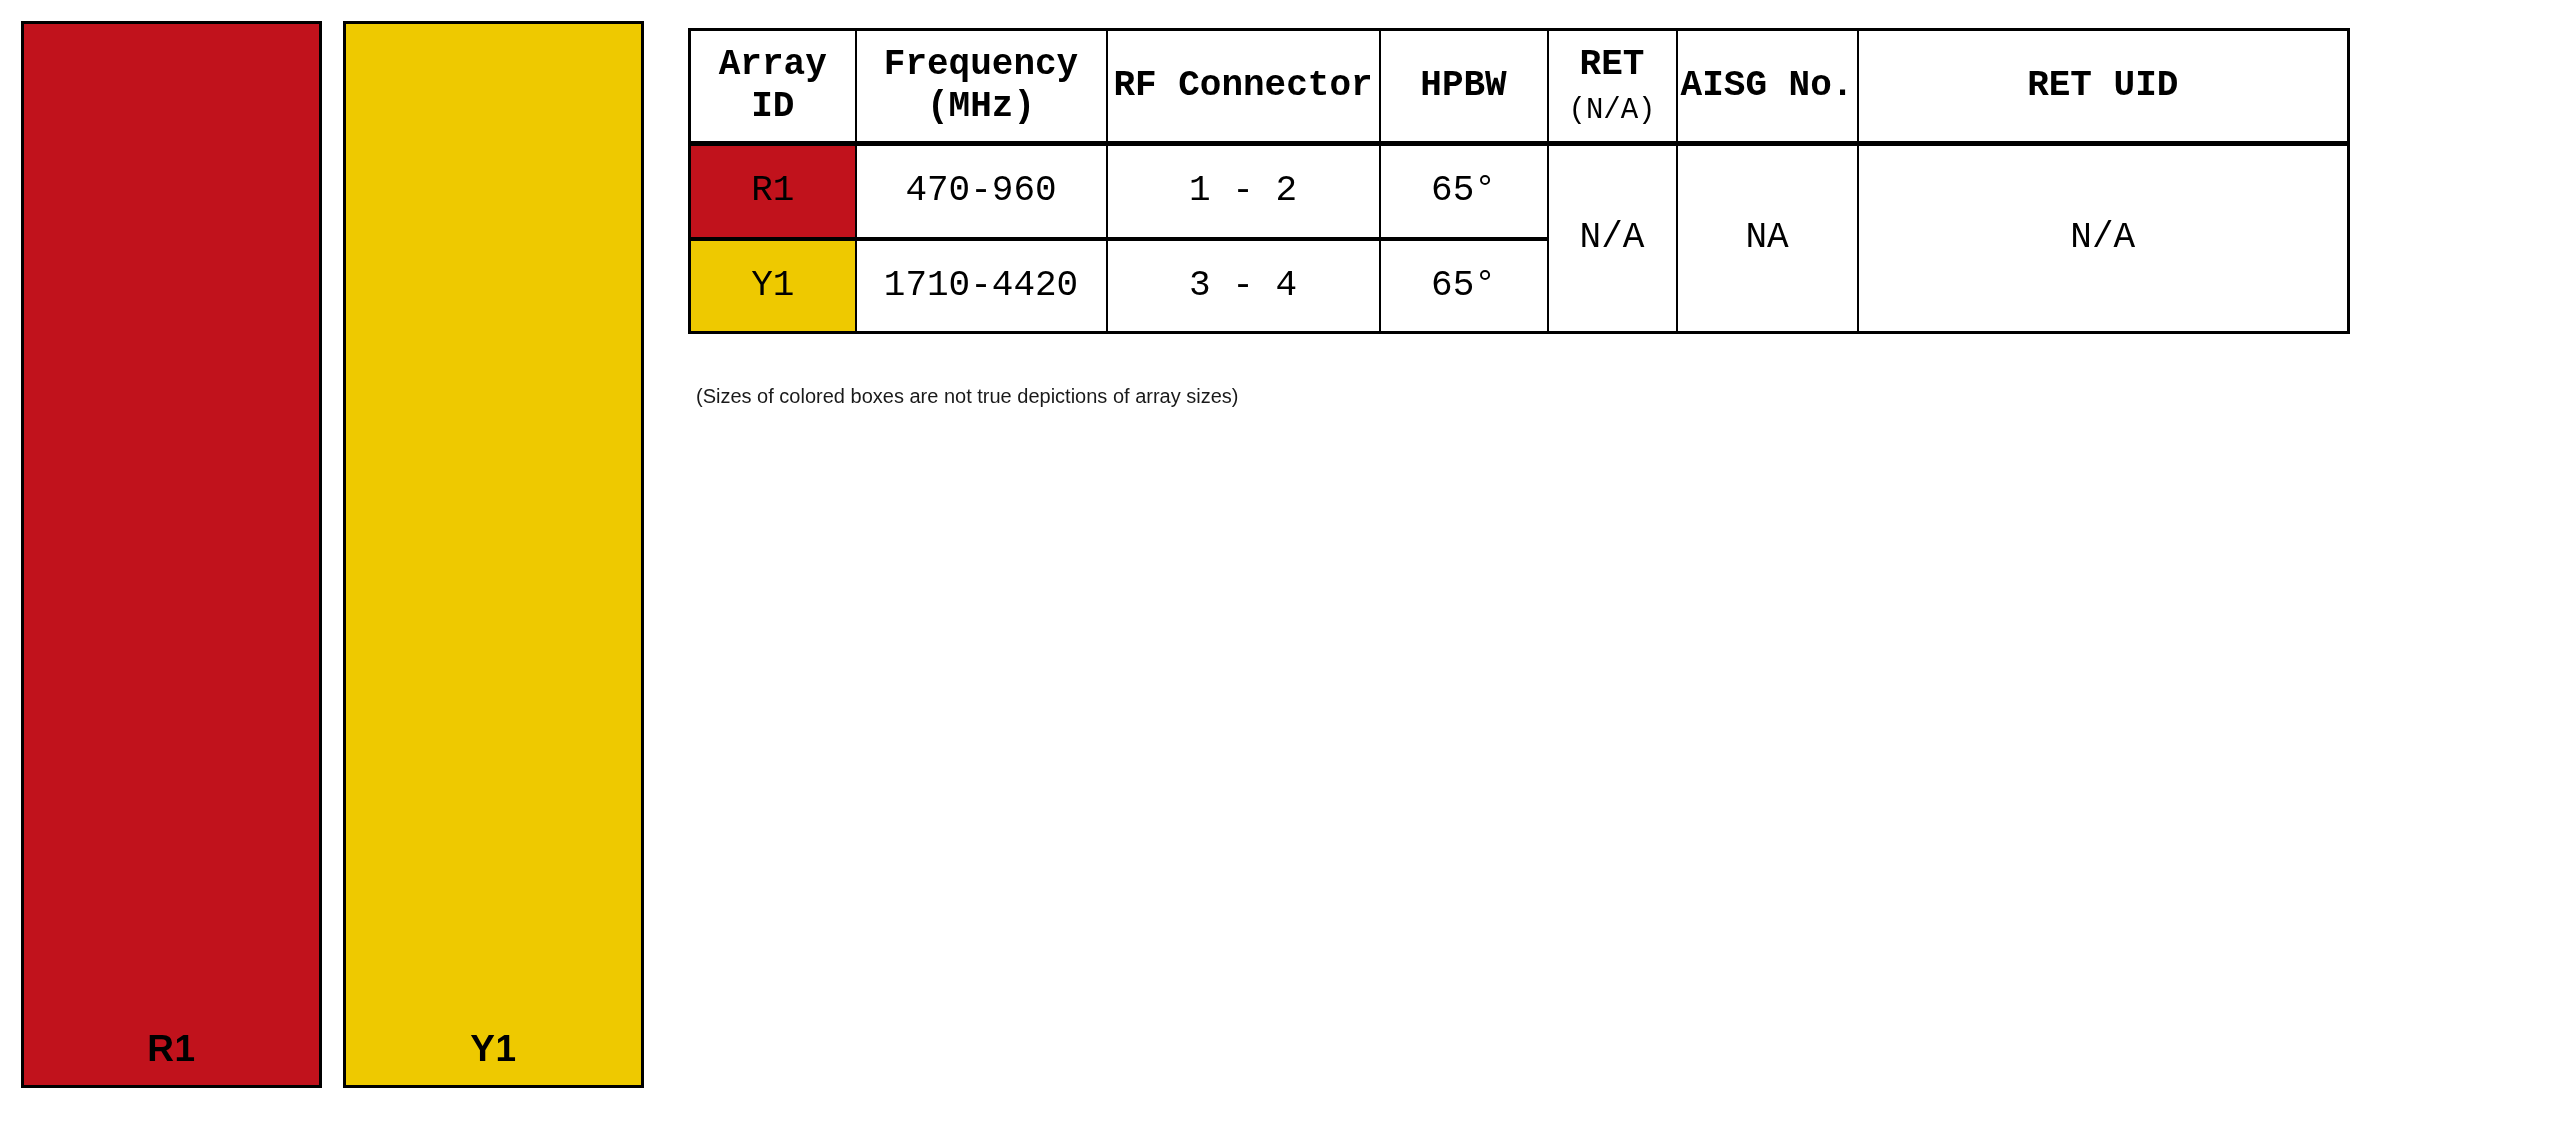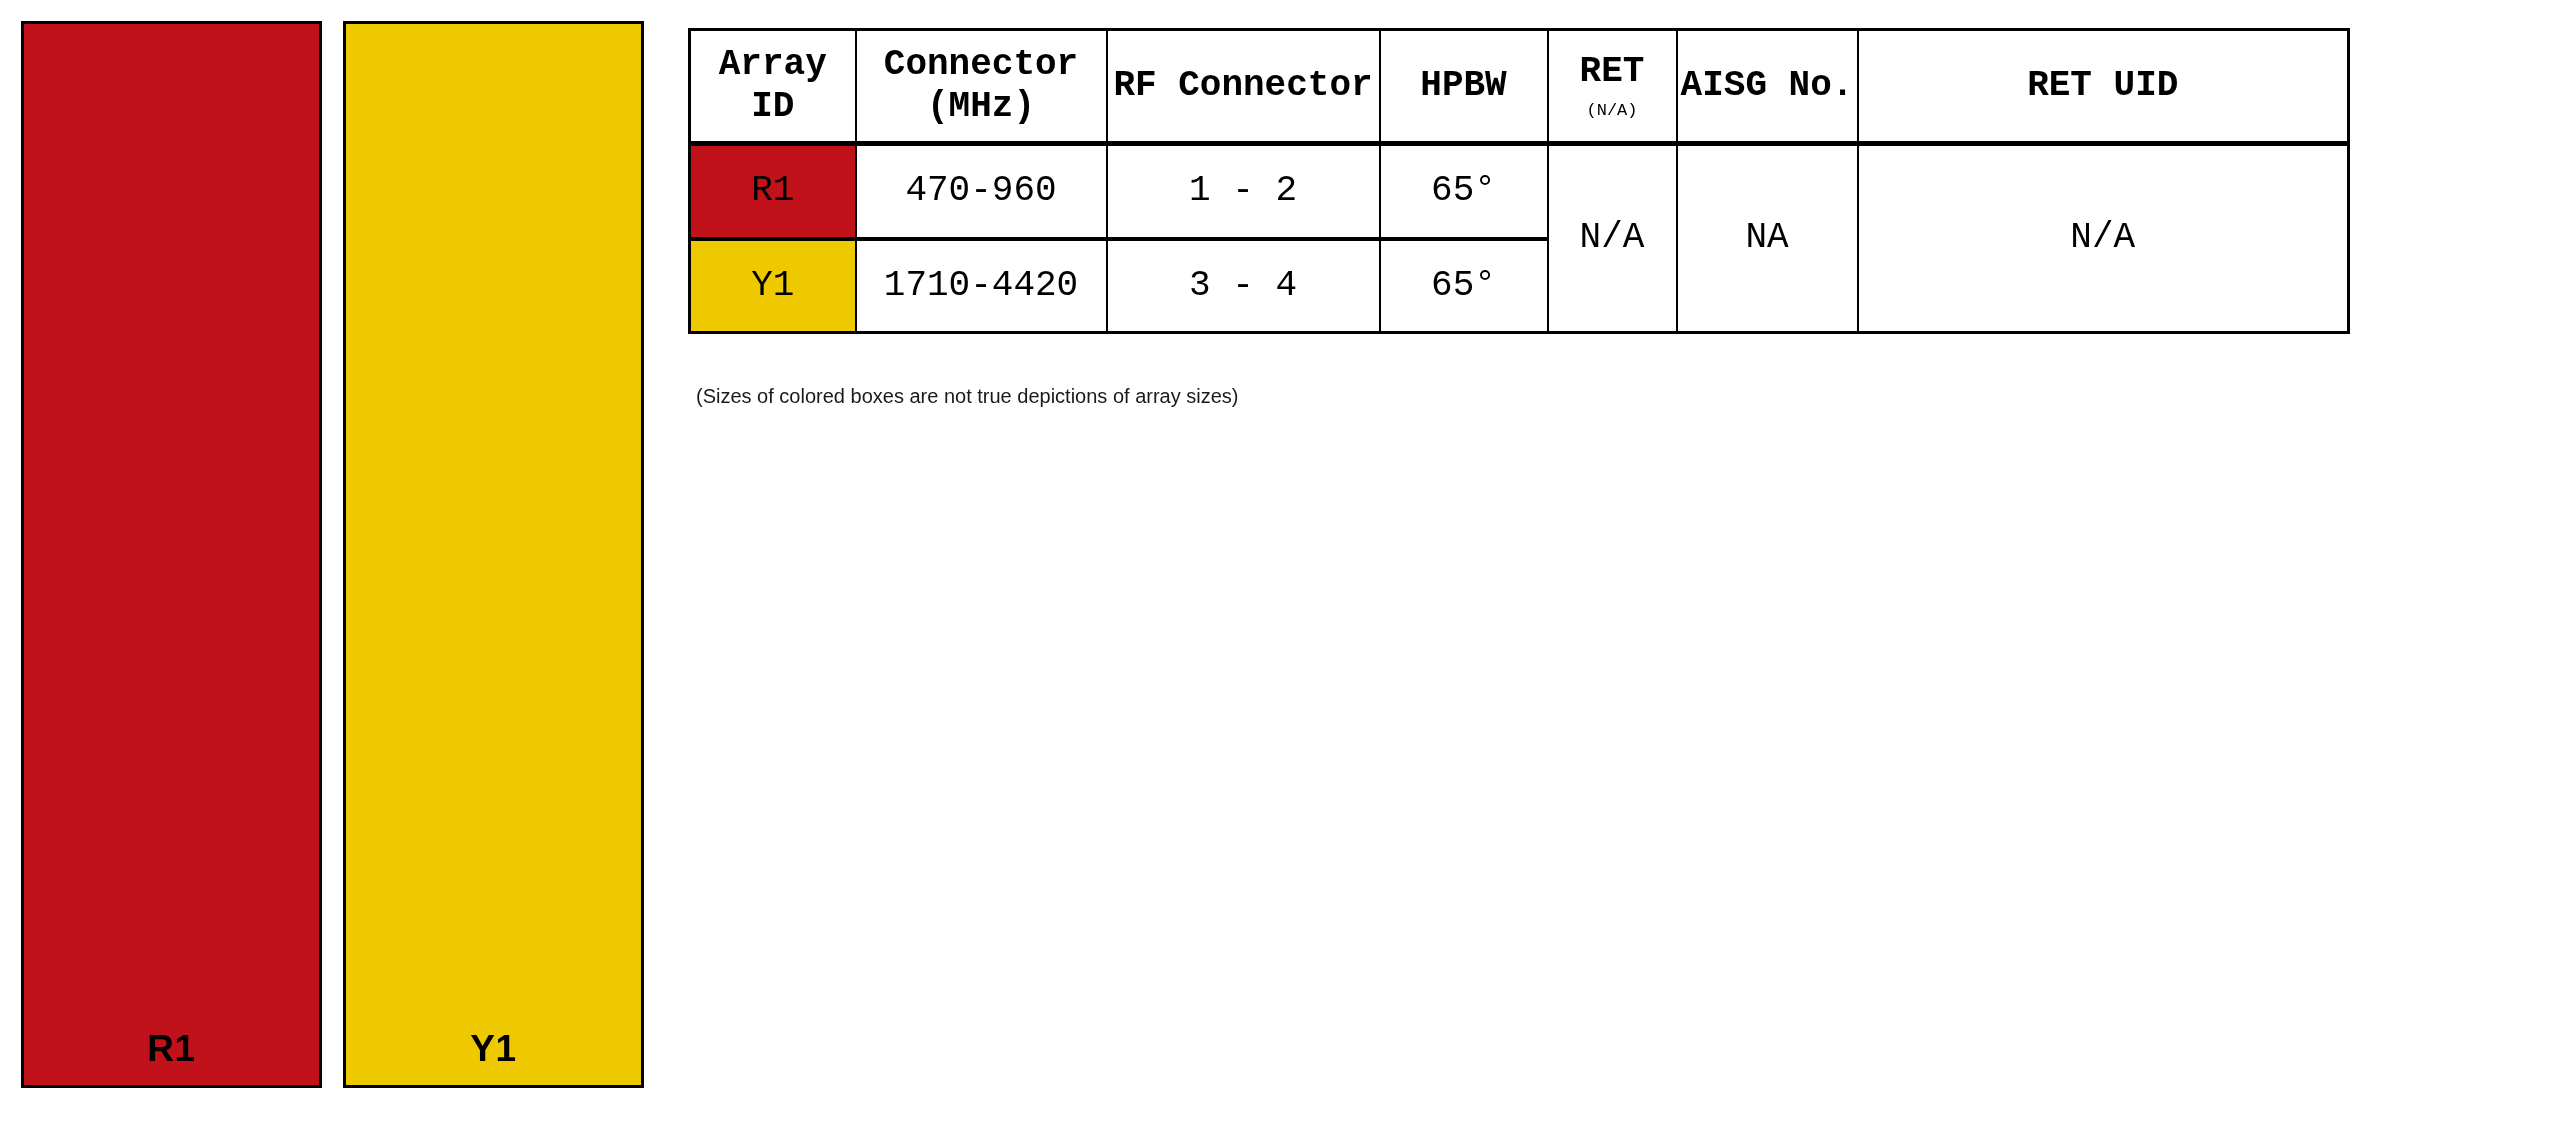--- a/index.html
+++ b/index.html
@@ -63,21 +63,21 @@
     height: 110px;
     border-bottom: 5.6px solid #000000;
   }
   .spec-table tbody tr.row-first td { height: 91px; }
   .spec-table tbody tr.row-second td { height: 90px; }
   .spec-table tbody tr.row-first td.divided {
     border-bottom: 4.4px solid #000000;
   }
   .spec-table .sub-note {
     display: block;
-    font-size: 17px;
+    font-size: 29px;
     font-weight: 400;
     margin-top: 7.8px;
   }
   .spec-table td.cell-colored {
     color: #000000;
   }
 
   
   .caption {
     position: absolute;
@@ -106,21 +106,21 @@
     <col style="width:273px">
     <col style="width:168px">
     <col style="width:129px">
     <col style="width:181px">
     <col style="width:491px">
   </colgroup>
   <thead>
     <tr>
       <th>Array ID</th>
       <th>
-        <span>Connector</span><br>
+        <span>Frequency</span><br>
         <span>(MHz)</span>
       </th>
       <th>RF Connector</th>
       <th>HPBW</th>
       <th>
         <span>RET</span>
         <span class="sub-note">(N/A)</span>
       </th>
       <th>AISG No.</th>
       <th>RET UID</th>

